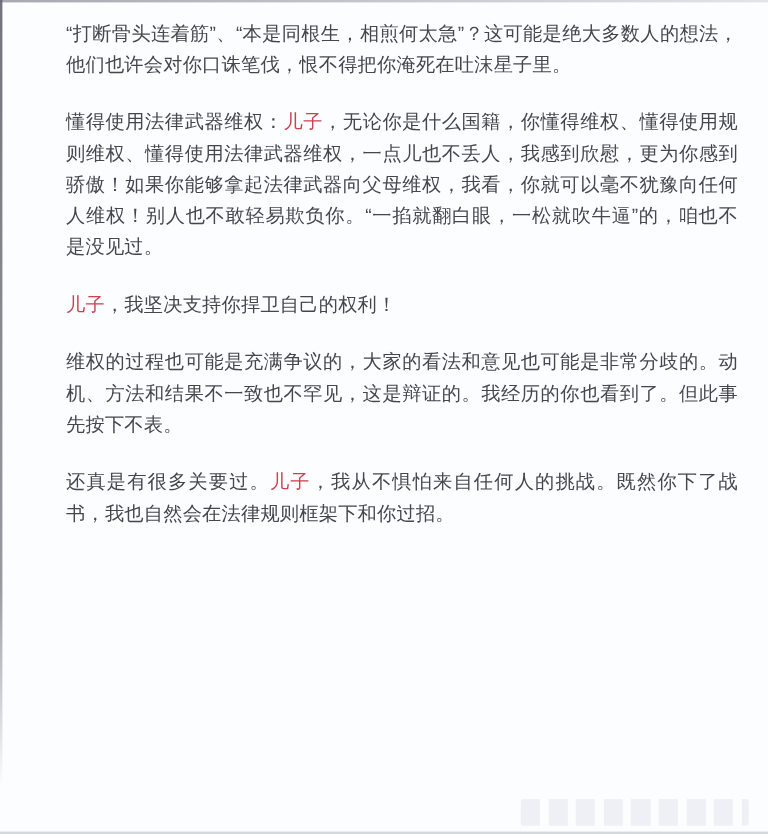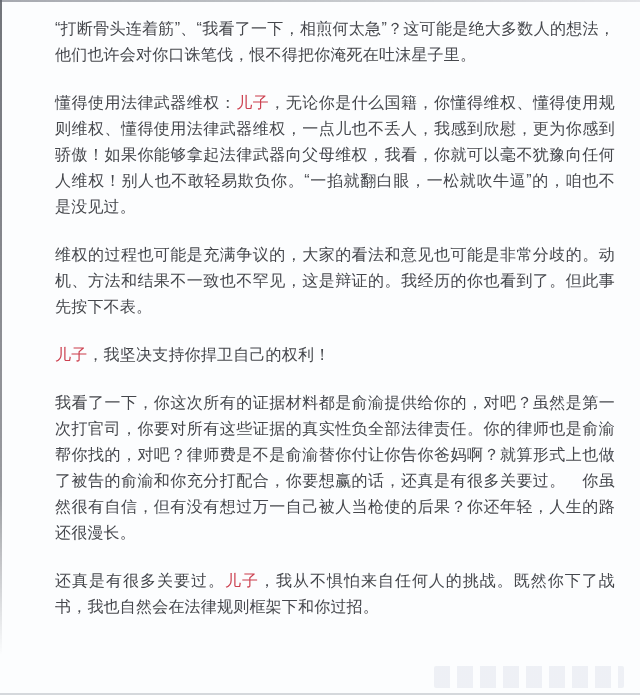--- a/index.html
+++ b/index.html
@@ -53,29 +53,28 @@
     border-radius:2px;
     opacity:.7;
     pointer-events:none;
   }
 </style>
 </head>
 <body>
 
 <main class="article">
 
-  <p class="para"><span>“打断骨头连着筋”、“我看了一下，相煎何太急”？这可能是绝大多数人的想法，他们也许会对你口诛笔伐，恨不得把你淹死在吐沫星子里。</span></p>
+  <p class="para"><span>“打断骨头连着筋”、“本是同根生，相煎何太急”？这可能是绝大多数人的想法，他们也许会对你口诛笔伐，恨不得把你淹死在吐沫星子里。</span></p>
 
   <p class="para"><span>懂得使用法律武器维权：</span><span class="red">儿子</span><span>，无论你是什么国籍，你懂得维权、懂得使用规则维权、懂得使用法律武器维权，一点儿也不丢人，我感到欣慰，更为你感到骄傲！如果你能够拿起法律武器向父母维权，我看，你就可以毫不犹豫向任何人维权！别人也不敢轻易欺负你。“一掐就翻白眼，一松就吹牛逼”的，咱也不是没见过。</span></p>
 
+  <p class="para"><span class="red">儿子</span><span>，我坚决支持你捍卫自己的权利！</span></p>
+
   <p class="para"><span>维权的过程也可能是充满争议的，大家的看法和意见也可能是非常分歧的。动机、方法和结果不一致也不罕见，这是辩证的。我经历的你也看到了。但此事先按下不表。</span></p>
 
-  <p class="para"><span class="red">儿子</span><span>，我坚决支持你捍卫自己的权利！</span></p>
-
-  <p class="para"><span>我看了一下，你这次所有的证据材料都是俞渝提供给你的，对吧？虽然是第一次打官司，你要对所有这些证据的真实性负全部法律责任。你的律师也是俞渝帮你找的，对吧？律师费是不是俞渝替你付让你告你爸妈啊？就算形式上也做了被告的俞渝和你充分打配合，你要想赢的话，还真是有很多关要过。　你虽然很有自信，但有没有想过万一自己被人当枪使的后果？你还年轻，人生的路还很漫长。</span></p>
 
 
   <p class="para"><span>还真是有很多关要过。</span><span class="red">儿子</span><span>，我从不惧怕来自任何人的挑战。既然你下了战书，我也自然会在法律规则框架下和你过招。</span></p>
 
 </main>
 
 <div class="watermark"></div>
 <div class="edge-left"></div>
 <div class="edge-top"></div>
 <div class="edge-bottom"></div>

